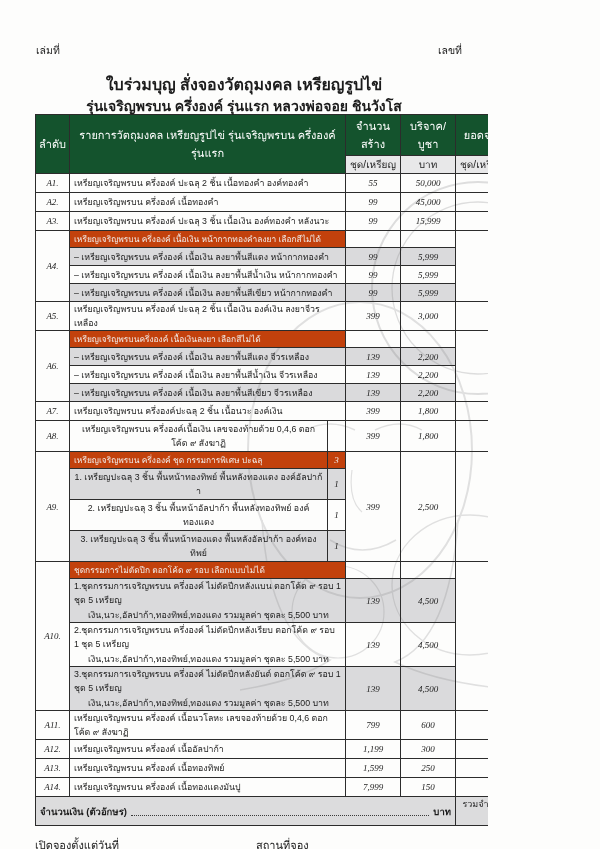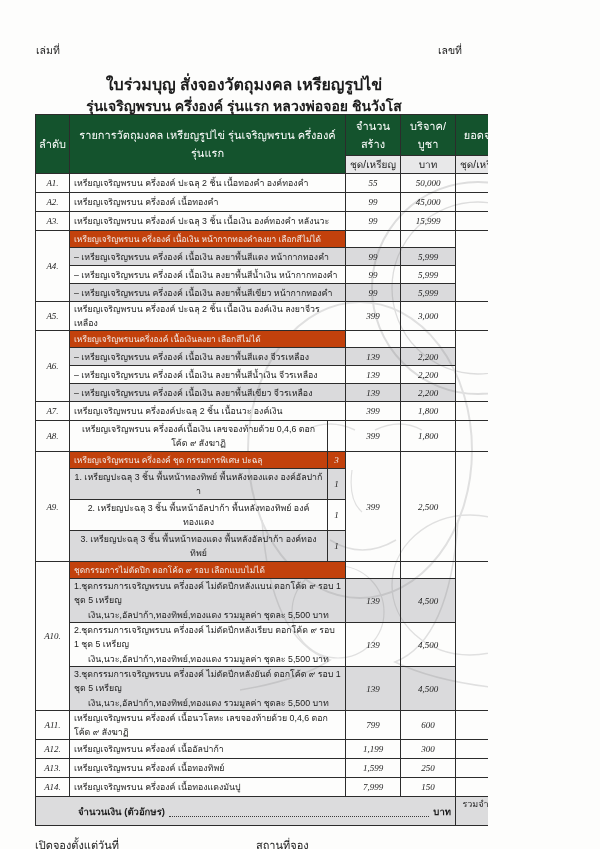--- a/index.html
+++ b/index.html
@@ -32,21 +32,21 @@
   tr.h19{height:19px;} tr.h18{height:18px;} tr.h36{height:36px;} tr.hband{height:17px;}
   tr.shade td.sh{background:rgba(125,127,132,0.27);}
   td.mid{vertical-align:middle;text-align:center;}
   td.blank{background:transparent;}
   .split{display:flex;align-items:stretch;height:100%;margin:0 -4px;}
   .split .txt{flex:1;padding:1px 4px;display:flex;align-items:center;text-align:center;}
   .split .cnt{width:17px;border-left:1px solid #2c2c2c;display:flex;align-items:center;justify-content:center;font-family:"Liberation Serif",serif;font-style:italic;font-size:9px;}
   .l2{padding-left:14px;padding-top:1px;}
   tfoot td{background:#dcdcdd;font-size:9px;height:22px;}
   tfoot td.amount-box{background:#fff;}
-  .leader-row{display:flex;align-items:center;gap:4px;margin-left:38px;}
+  .leader-row{display:flex;align-items:flex-start;gap:4px;}
   .leader-row .lbl{font-weight:bold;font-size:9.5px;white-space:nowrap;}
   .dots{flex:1;border-bottom:1.4px dotted #3a3a3a;height:11px;}
   .total-lbl{font-weight:normal;text-align:right;font-size:9px;}
 
   
   .formlines{margin:10px 35px 0 35px;display:flex;gap:24px;font-size:11px;}
   .fcol{flex:1;display:flex;flex-direction:column;gap:14px;}
   .fline{display:flex;align-items:flex-end;gap:3px;white-space:nowrap;}
   .fline .dots{height:13px;}
 </style>

